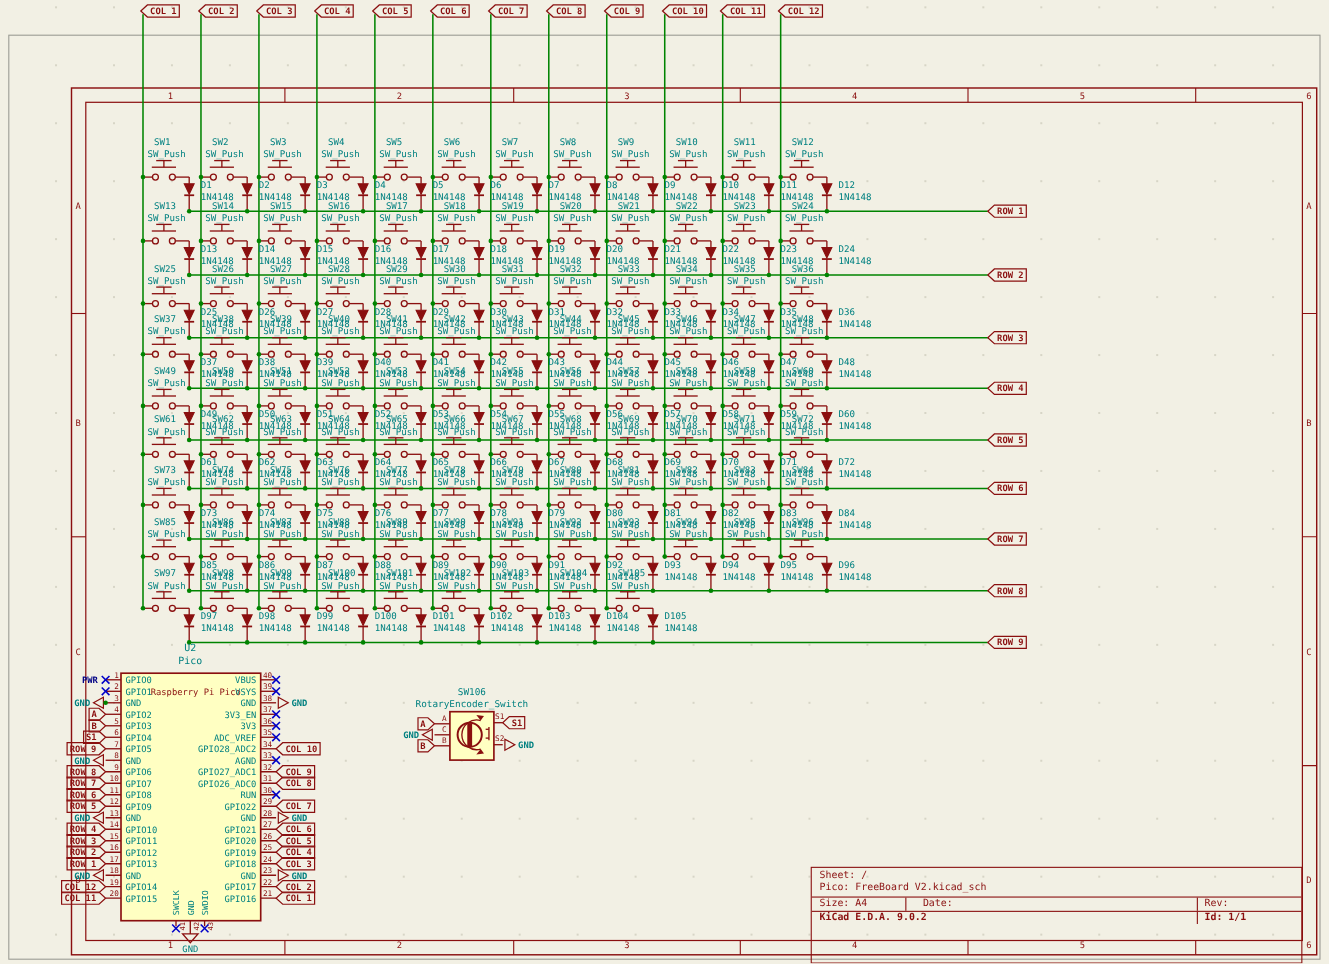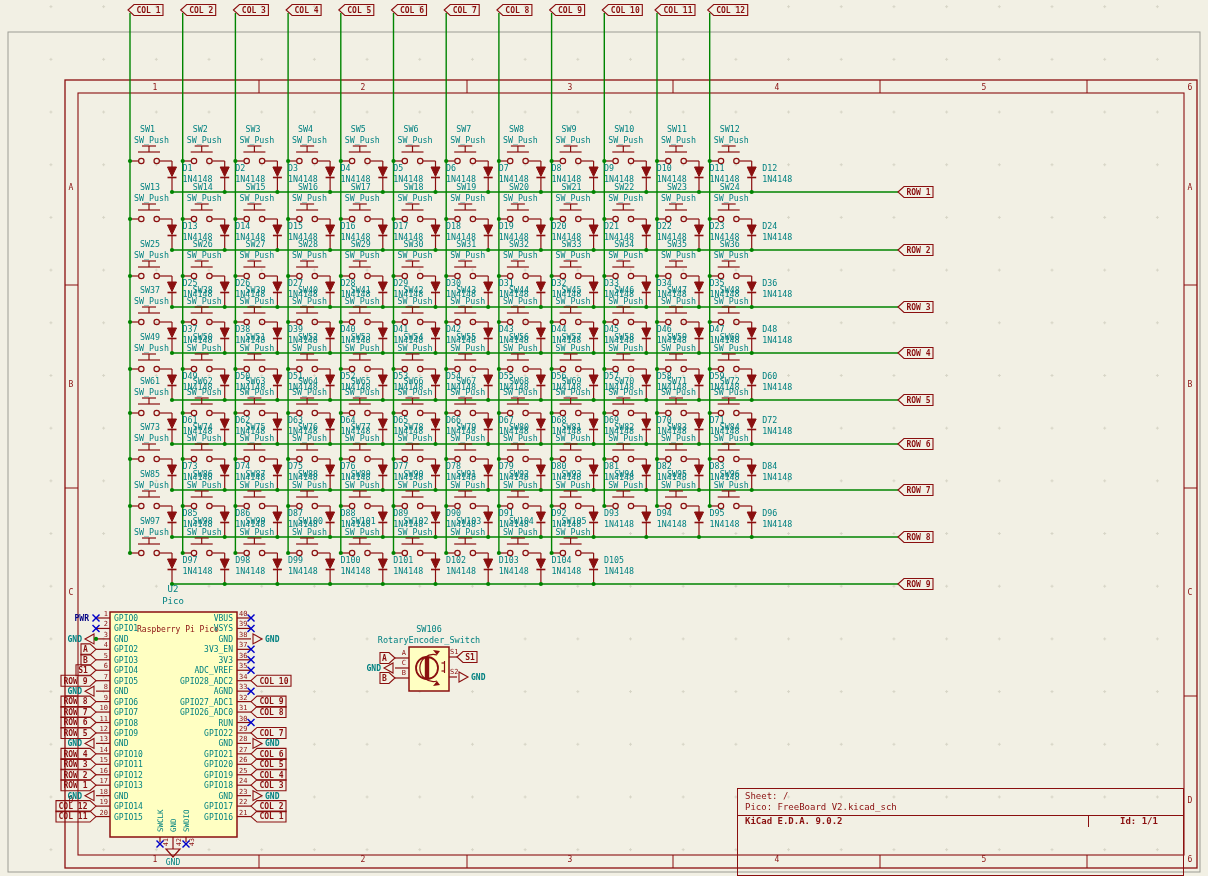--- a/index.html
+++ b/index.html
@@ -17,21 +17,21 @@
     font-family:"DejaVu Sans Mono",monospace;background:transparent;
   }
   .tb-sec1{height:27px;border-bottom:1px solid #8A0F0F;box-sizing:border-box;padding:2px 0 0 7px;font-size:9px;line-height:11px;}
   .tb-sec2{height:17px;border-bottom:1px solid #8A0F0F;box-sizing:border-box;padding:1px 0 0 7px;font-size:11px;font-weight:bold;font-style:italic;}
   .tb-sec3{height:13px;border-bottom:1px solid #8A0F0F;box-sizing:border-box;display:flex;font-size:9px;line-height:12px;}
   .tb-sec4{height:11px;display:flex;font-size:9px;line-height:10px;font-weight:bold;}
   .tb-size{width:86px;border-right:1px solid #8A0F0F;box-sizing:border-box;padding-left:7px;}
   .tb-date{width:265px;border-right:1px solid #8A0F0F;box-sizing:border-box;padding-left:15px;}
   .tb-rev{flex:1;padding-left:6px;}
   .tb-gen{width:351px;border-right:1px solid #8A0F0F;box-sizing:border-box;padding-left:7px;}
-  .tb-id{flex:1;padding-left:6px;text-align:center;}
+  .tb-id{flex:1;padding-left:6px;}
 </style>
 </head>
 <body>
 
 <div id="canvas">
   <svg id="schematic" width="1208" height="876">
       <g>
         <rect x="8" y="32" width="1192" height="840" fill="none" stroke="#9C9C94" stroke-width="1"></rect>
         <rect x="65" y="80" width="1132" height="788" fill="none" stroke="#8A0F0F" stroke-width="1.3"></rect>
         <rect x="78" y="93" width="1106" height="762" fill="none" stroke="#8A0F0F" stroke-width="1.1"></rect>
@@ -2610,18 +2610,23 @@
         <path d="M 459,672 L 459,682 L 468,677 Z" fill="none" stroke="#8A0F0F" stroke-width="1.1"></path>
         <text x="471" y="680" fill="#008080" font-size="8" font-family="&quot;DejaVu Sans Mono&quot;,monospace" font-weight="bold">GND</text>
       </g>
     </svg>
 
   <div class="titleblock">
     <div class="tb-sec1">
       <div>Sheet: /</div>
       <div>Pico: FreeBoard V2.kicad_sch</div>
     </div>
+    <div class="tb-sec3">
+      <div class="tb-size">Size: A4</div>
+      <div class="tb-date">Date:</div>
+      <div class="tb-rev">Rev:</div>
+    </div>
     <div class="tb-sec4">
       <div class="tb-gen">KiCad E.D.A. 9.0.2</div>
       <div class="tb-id">Id: 1/1</div>
     </div>
   </div>
 </div>
 
 </body></html>

